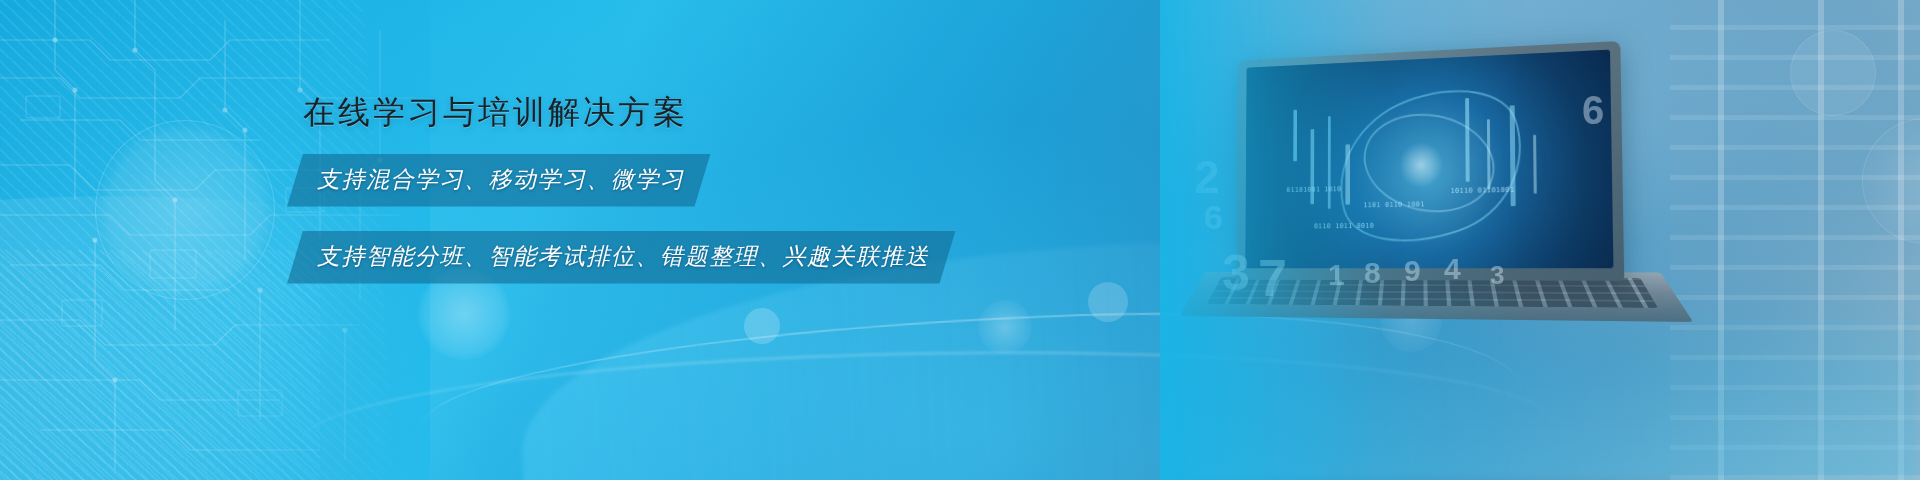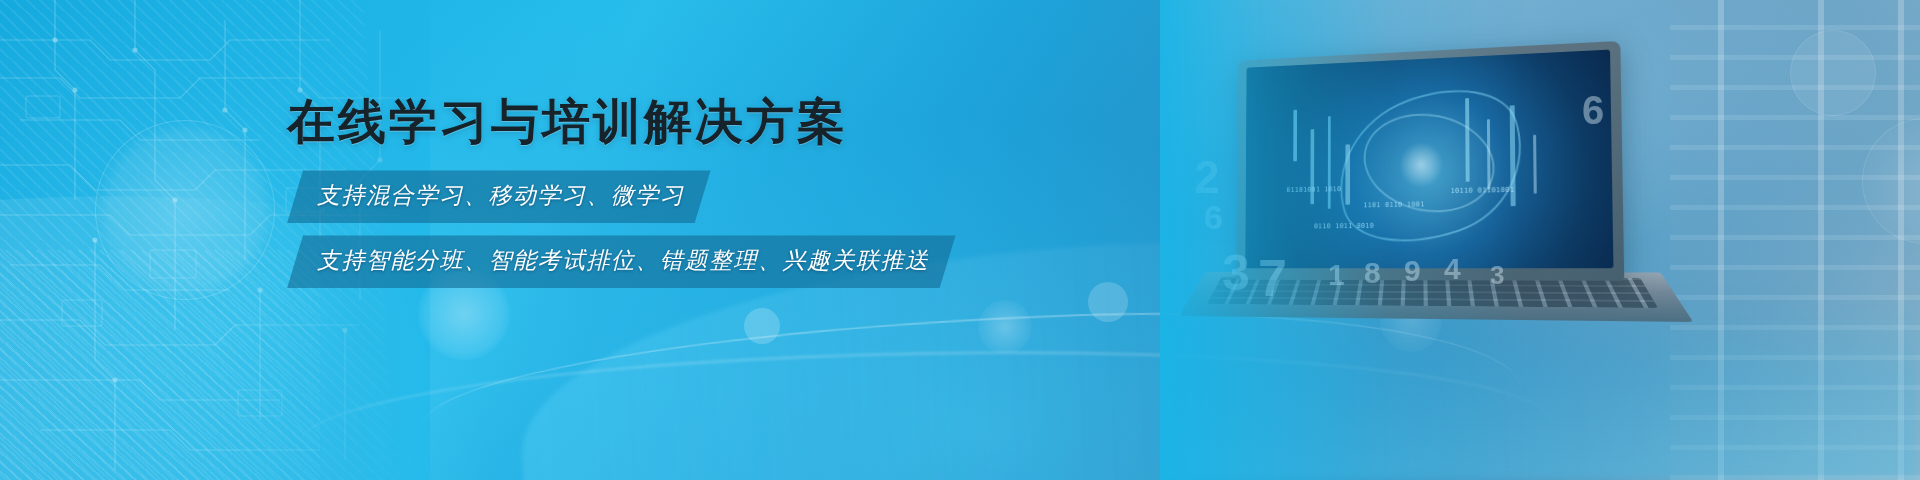--- a/index.html
+++ b/index.html
@@ -166,48 +166,49 @@
     background:linear-gradient(180deg, rgba(40,150,205,0.0) 0%, rgba(60,175,220,0.30) 45%, rgba(80,190,230,0.45) 100%);
     filter:blur(6px);
   }
 
   
   .content {
     position:absolute; left:287px; top:96px; width:760px; z-index:40;
   }
   .headline {
     font-family:"DejaVu Sans", sans-serif;
-    font-weight:700;
-    font-size:48px;
+    font-weight:400;
+    font-size:32px;
     line-height:1.05;
     letter-spacing:3px;
     color:#17232b;
     text-shadow:0 1px 0 rgba(255,255,255,0.25), 0 2px 6px rgba(10,60,90,0.22);
     white-space:nowrap;
+    margin-left:16px;
   }
   .pill-row {
     display:flex; align-items:flex-end; gap:10px; margin-top:24px;
   }
   .pill {
     position:relative;
     display:inline-block;
     padding:10px 26px 12px 30px;
     font-family:"DejaVu Sans", sans-serif;
     font-style:italic;
     font-size:23px;
     letter-spacing:1.5px;
     color:#ffffff;
     background:rgba(17,108,150,0.62);
     white-space:nowrap;
     -webkit-clip-path:polygon(16px 0, 100% 0, calc(100% - 16px) 100%, 0 100%);
     clip-path:polygon(16px 0, 100% 0, calc(100% - 16px) 100%, 0 100%);
     text-shadow:0 1px 3px rgba(0,40,70,0.45);
   }
   .pill.alt { background:rgba(16,130,180,0.60); }
-  .pill-row.second { margin-top:12px; }
+  .pill-row.second { }
 </style>
 </head>
 <body>
 
 <div class="banner">
 
   <div class="circuit">
     <svg width="430" height="480" viewBox="0 0 430 480" xmlns="http://www.w3.org/2000/svg">
       <g stroke="rgba(255,255,255,0.30)" stroke-width="1.2" fill="none">
         <path d="M0 40 H90 L110 60 H210 L230 40 H330"></path>

